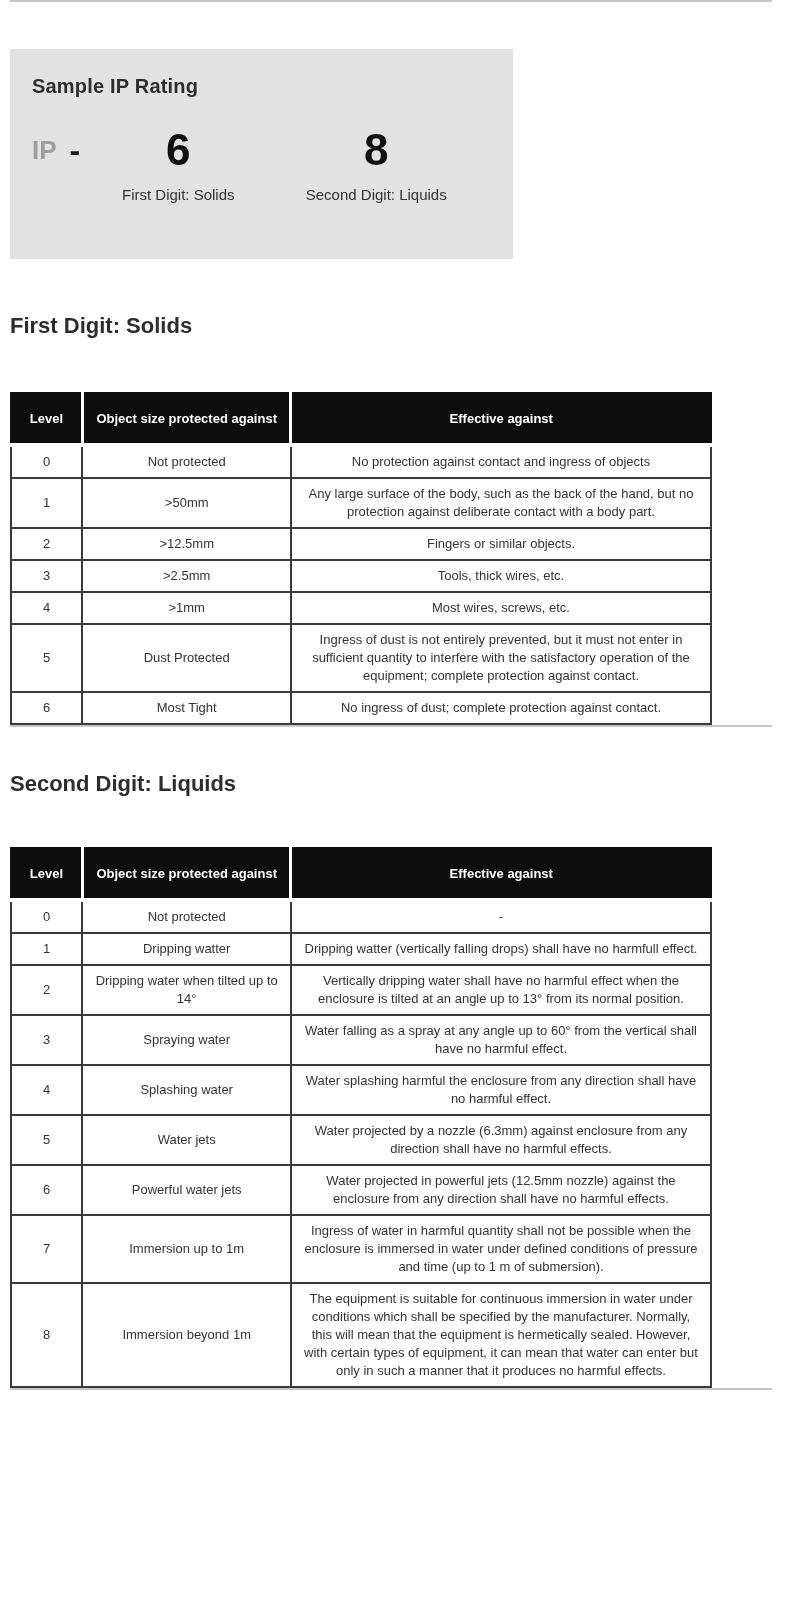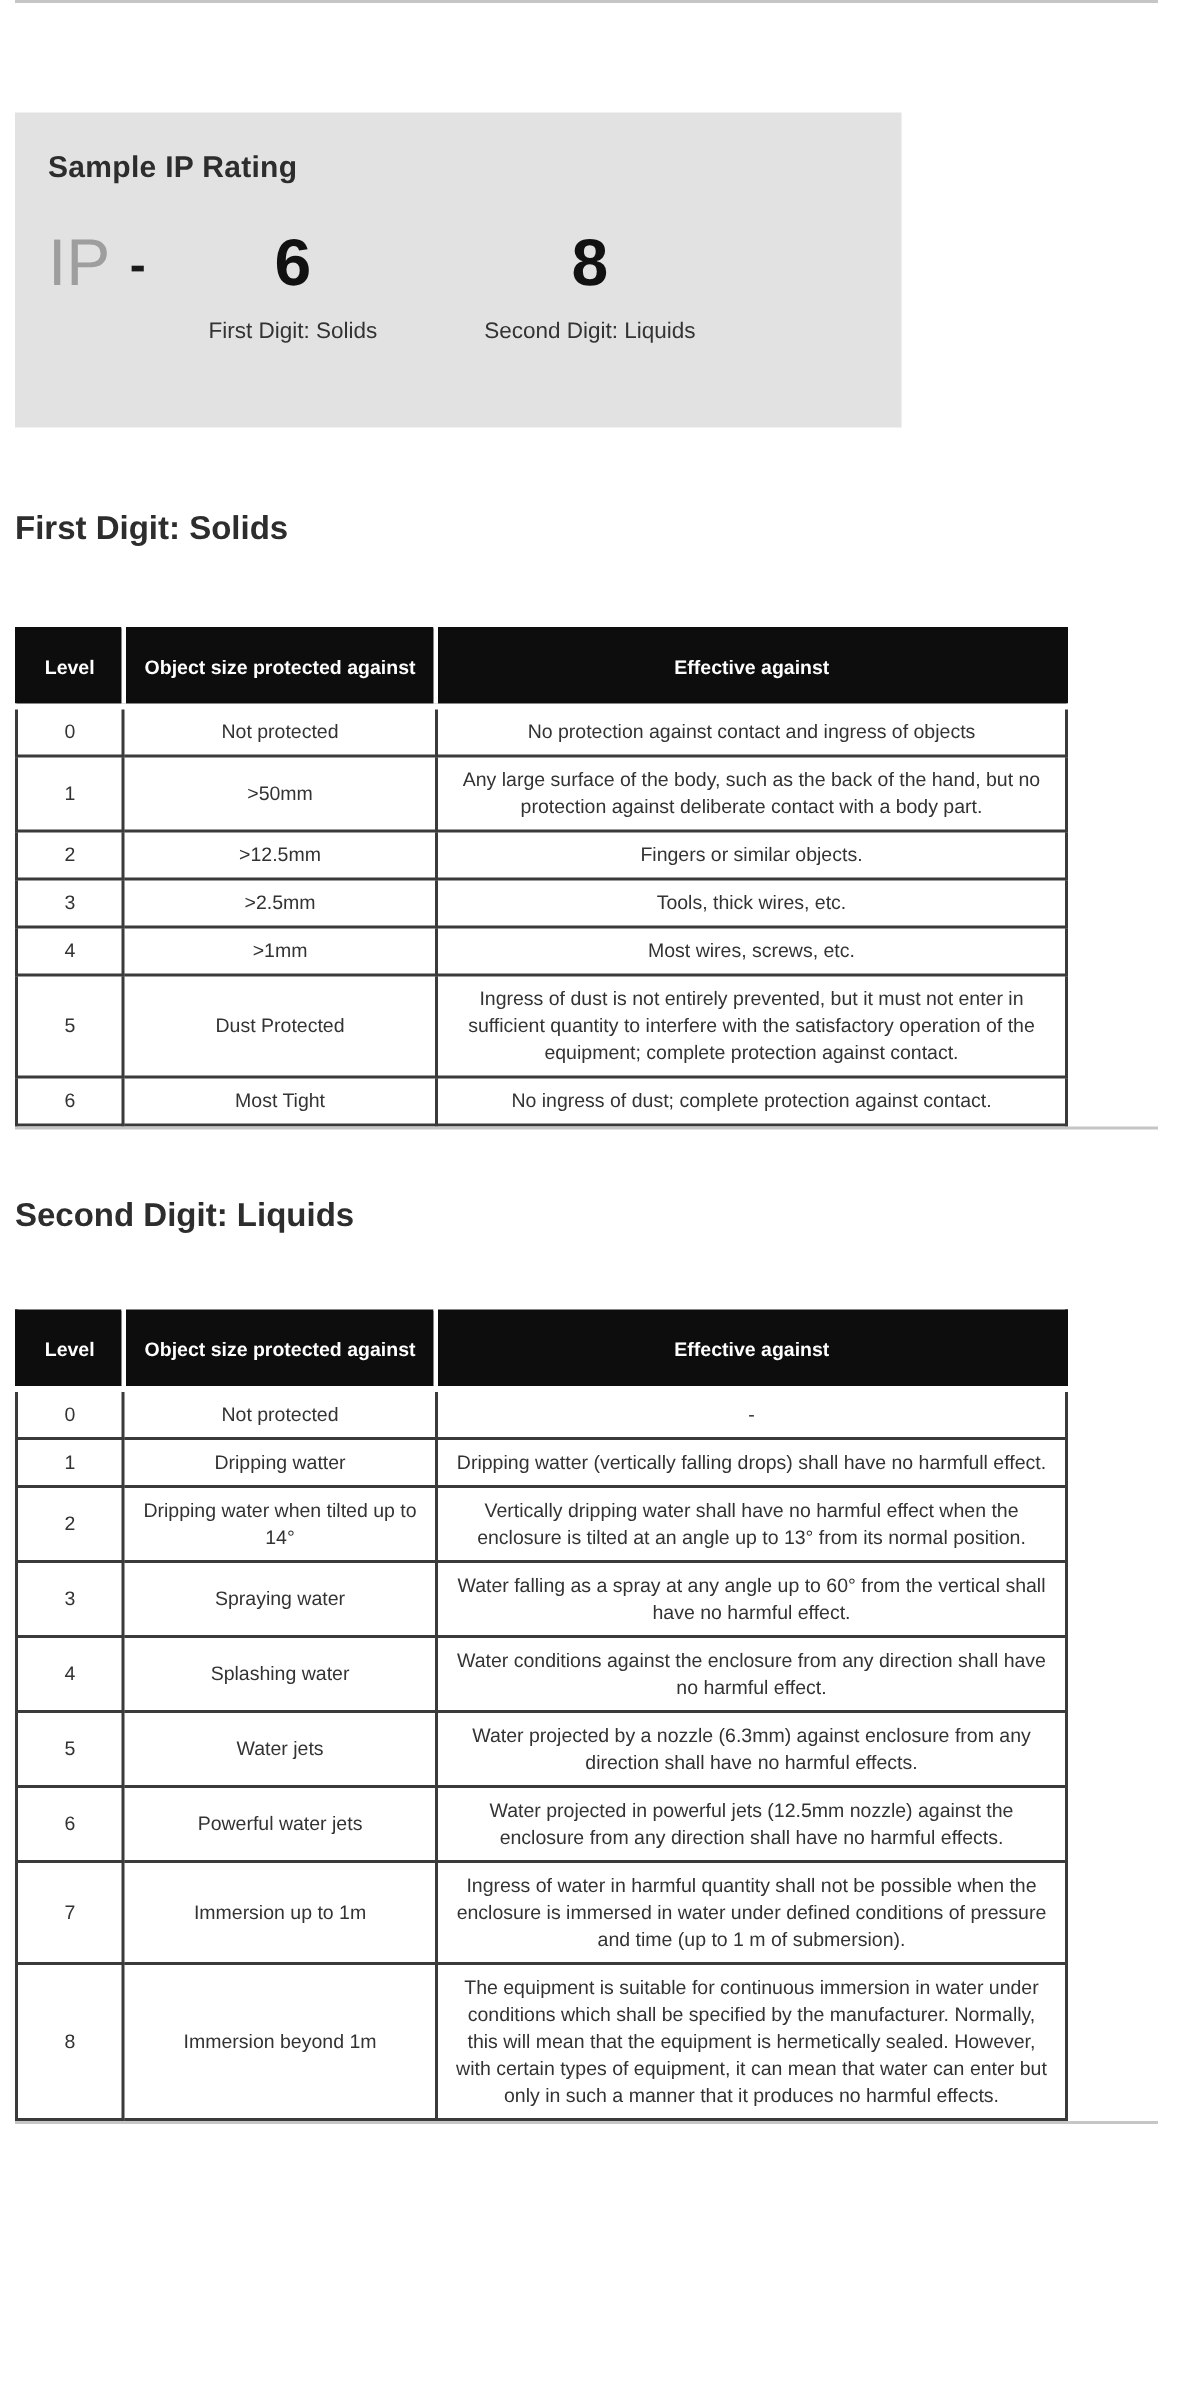--- a/index.html
+++ b/index.html
@@ -16,35 +16,35 @@
     margin: 0;
     width: 762px;
   }
   .top-rule { margin-top: 12px; }
   .mid-rule { margin-top: 54px; }
   .end-rule { margin-top: 10px; }
 
   
   .sample-box {
     background: #e2e2e2;
-    width: 591px;
+    width: 503px;
     box-sizing: border-box;
-    margin-top: 73px;
+    margin-top: 47px;
     padding: 26px 26px 56px 22px;
   }
   .sample-title {
     font-size: 20px;
     font-weight: bold;
     color: #2d2d2d;
     margin: 0;
     letter-spacing: 0.2px;
   }
   .ip-row { display: flex; align-items: flex-start; margin-top: 30px; }
   .ip-prefix {
-    font-size: 44px; font-weight: normal; color: #9e9e9e; line-height: 44px;
+    font-size: 26px; font-weight: bold; color: #9e9e9e; line-height: 44px;
   }
   .ip-dash {
     font-size: 32px; font-weight: bold; color: #1a1a1a; line-height: 44px;
     margin-left: 13px;
   }
   .digit-col { display: flex; flex-direction: column; align-items: center; }
   .digit-col.first  { margin-left: 18px; width: 160px; }
   .digit-col.second { margin-left: 28px; width: 180px; }
   .ip-digit { font-size: 44px; font-weight: bold; color: #111111; line-height: 44px; }
   .digit-caption { font-size: 15px; color: #333333; margin-top: 14px; white-space: nowrap; }
@@ -205,21 +205,21 @@
           <td>Vertically dripping water shall have no harmful effect when the enclosure is tilted at an angle up to 13° from its normal position.</td>
         </tr>
         <tr>
           <td>3</td>
           <td>Spraying water</td>
           <td>Water falling as a spray at any angle up to 60° from the vertical shall have no harmful effect.</td>
         </tr>
         <tr>
           <td>4</td>
           <td>Splashing water</td>
-          <td>Water conditions against the enclosure from any direction shall have no harmful effect.</td>
+          <td>Water splashing harmful the enclosure from any direction shall have no harmful effect.</td>
         </tr>
         <tr>
           <td>5</td>
           <td>Water jets</td>
           <td>Water projected by a nozzle (6.3mm) against enclosure from any direction shall have no harmful effects.</td>
         </tr>
         <tr>
           <td>6</td>
           <td>Powerful water jets</td>
           <td>Water projected in powerful jets (12.5mm nozzle) against the enclosure from any direction shall have no harmful effects.</td>

